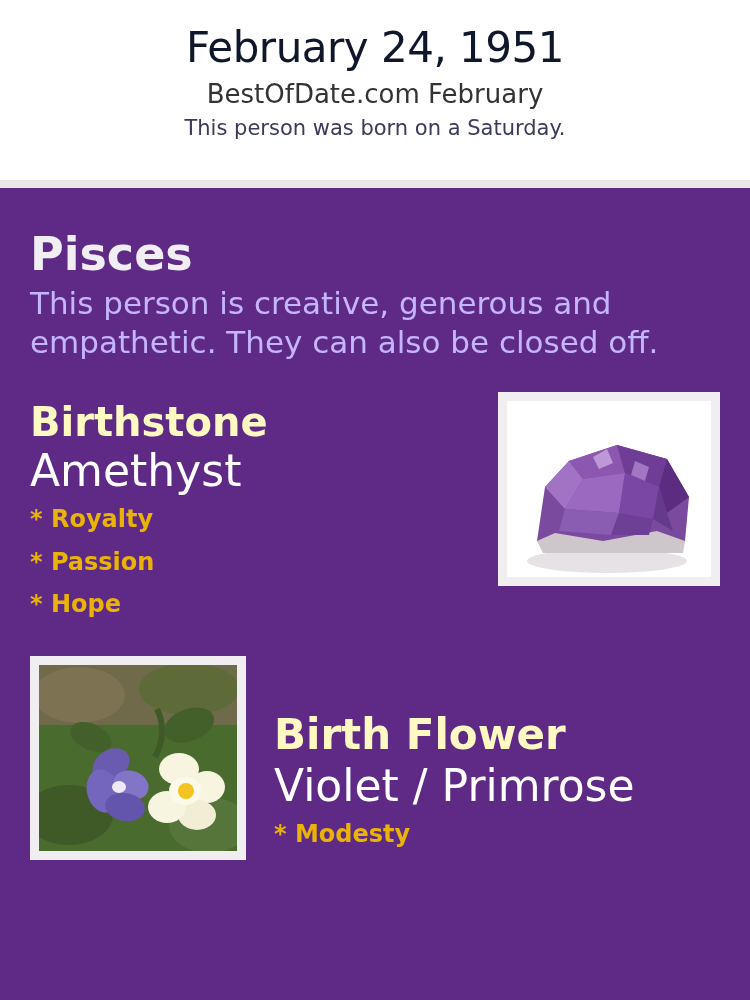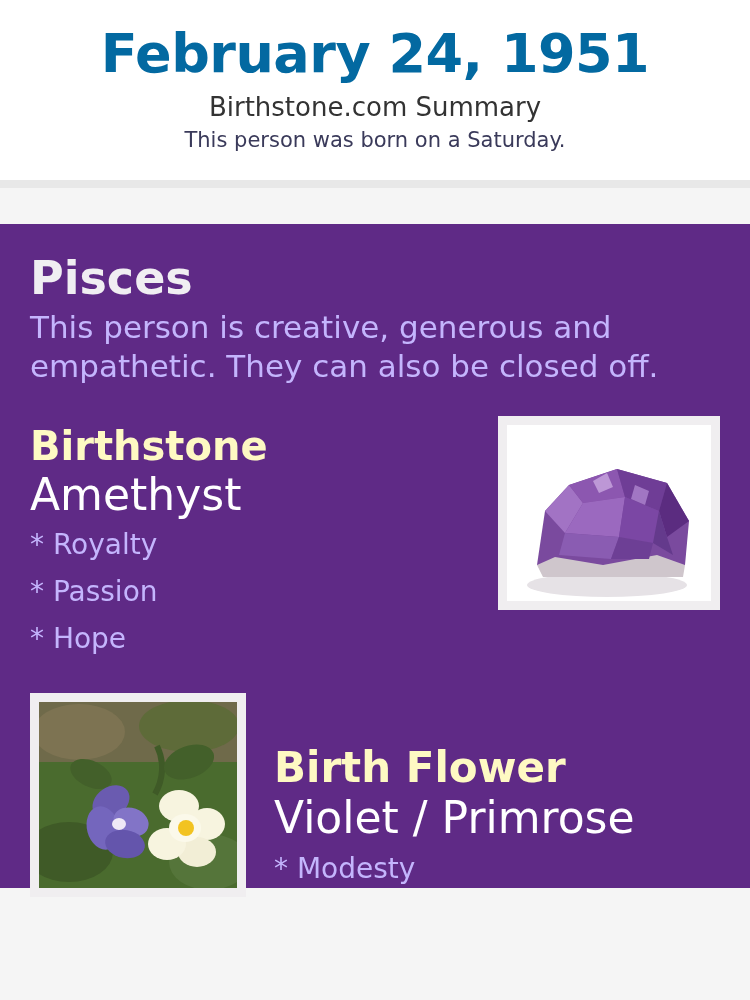--- a/index.html
+++ b/index.html
@@ -21,23 +21,23 @@
   }
   
   .header {
     background: #ffffff;
     padding: 26px 20px 18px 20px;
     text-align: center;
     box-sizing: border-box;
     height: 180px;
   }
   .header-date {
-    color: #0369a1;
-    font-size: 54px;
-    font-weight: bold;
+    color: #0f172a;
+    font-size: 42px;
+    font-weight: normal;
     line-height: 1.05;
     margin: 0 0 10px 0;
     letter-spacing: -0.5px;
   }
   .header-subtitle {
     color: #333333;
     font-size: 26px;
     line-height: 1.1;
     margin: 0 0 8px 0;
   }
@@ -48,26 +48,25 @@
     margin: 0;
   }
   .header-rule {
     height: 8px;
     background: #e8e8e8;
     width: 100%;
   }
   
   .body-panel {
     background: #5f2a86;
-    padding: 24px 30px 0 30px;
+    padding: 36px 30px 0 30px;
     box-sizing: border-box;
-    height: 664px;
+    height: 812px;
     position: relative;
     color: #ffffff;
-    margin-top: 36px;
   }
   .sign-title {
     font-size: 46px;
     font-weight: bold;
     color: #f0eef2;
     margin: 6px 0 6px 0;
     line-height: 1.05;
   }
   .sign-desc {
     font-size: 31px;
@@ -88,24 +87,25 @@
     margin: 0 0 2px 0;
     line-height: 1.1;
   }
   .section-subtitle {
     font-size: 44px;
     color: #ffffff;
     margin: 0 0 10px 0;
     line-height: 1.15;
   }
   .trait {
-    font-size: 28px;
-    color: #c4b5fd;
+    font-size: 24px;
+    color: #eab308;
     margin: 0 0 16px 0;
     line-height: 1.1;
+    font-weight: bold;
   }
   .photo-frame {
     background: #f0eef0;
     padding: 9px;
     box-sizing: border-box;
     display: inline-block;
   }
   .stone-photo-wrap {
     position: absolute;
     right: 0px;
@@ -139,21 +139,21 @@
   .flower-text .section-title { font-size: 42px; }
   .flower-text .trait { margin-bottom: 12px; }
 </style>
 </head>
 <body>
 
 <div class="page">
 
   <div class="header">
     <div class="header-date">February 24, 1951</div>
-    <div class="header-subtitle">Birthstone.com Summary</div>
+    <div class="header-subtitle">BestOfDate.com February</div>
     <div class="header-note">This person was born on a Saturday.</div>
   </div>
   <div class="header-rule"></div>
 
   <div class="body-panel">
 
     <div>
       <div class="sign-title">Pisces</div>
       <div class="sign-desc">This person is creative, generous and empathetic. They can also be closed off.</div>
     </div>

